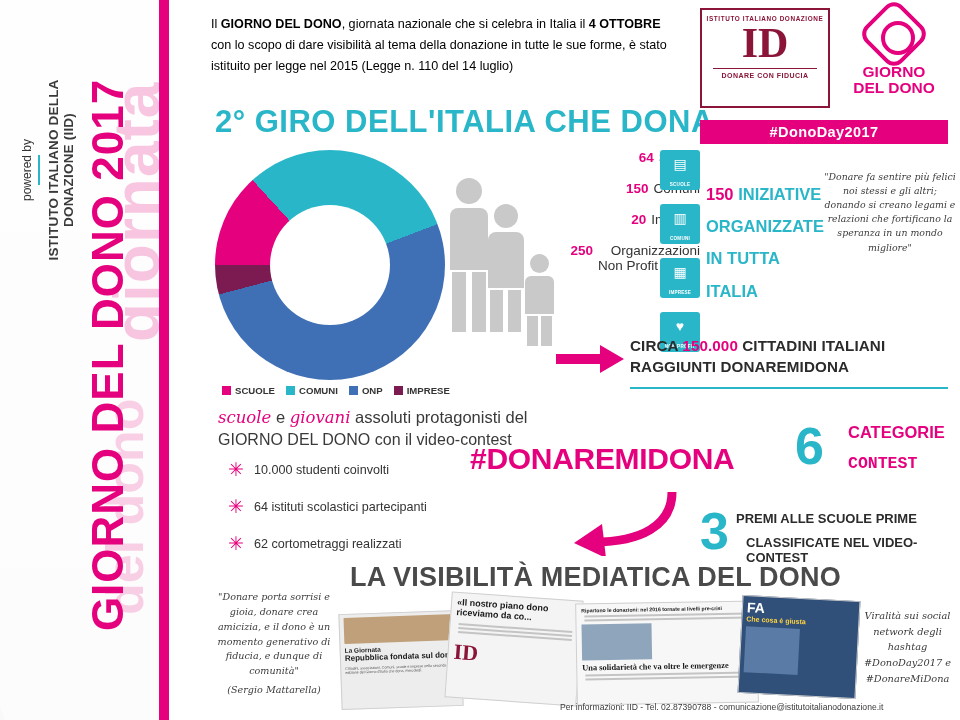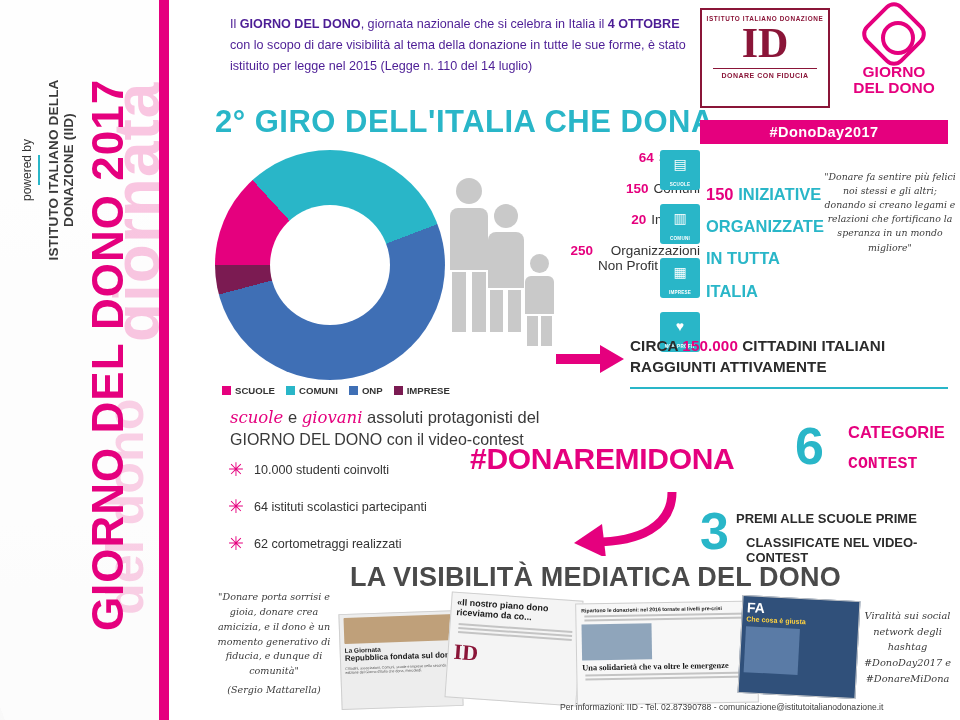--- a/index.html
+++ b/index.html
@@ -44,21 +44,21 @@
     position:absolute;left:20px;top:300px;width:260px;
     transform:rotate(-90deg);transform-origin:left top;
     text-align:center;
   }
   .powered .p1{font-size:12px;color:#333;margin-bottom:4px;}
   .powered .rule{width:30px;height:2px;background:#29b6c8;margin:4px auto 6px;}
   .powered .p2{font-size:13.5px;color:#3a3a3a;font-weight:bold;letter-spacing:.2px;}
   .pinkbar{position:absolute;left:159px;top:0;width:10px;height:720px;background:#e5007e;}
 
   
-  .intro{position:absolute;left:230px;top:14px;width:470px;font-size:12.6px;line-height:1.65;color:#4c1d95;}
+  .intro{position:absolute;left:211px;top:14px;width:470px;font-size:12.6px;line-height:1.65;color:#000000;}
   .intro b{font-weight:bold;}
 
   .maintitle{position:absolute;left:215px;top:104px;font-size:31px;font-weight:bold;color:#29b6c8;letter-spacing:.5px;}
 
   
   .logobox{position:absolute;left:700px;top:8px;width:248px;height:110px;}
   .logo-id{position:absolute;left:0;top:0;width:130px;height:100px;border:2px solid #8a1538;box-sizing:border-box;text-align:center;}
   .logo-id .t{font-size:6.4px;color:#8a1538;letter-spacing:.6px;margin-top:5px;font-weight:bold;}
   .logo-id .id{font-size:42px;font-weight:bold;color:#8a1538;line-height:.95;margin-top:2px;font-family:"Liberation Serif",serif;}
   .logo-id .hr{width:104px;height:1px;background:#8a1538;margin:4px auto 3px;}
@@ -102,21 +102,21 @@
         font-size:9.4px;line-height:1.5;color:#3b3b3b;text-align:center;}
 
   
   .arrow1{position:absolute;left:556px;top:342px;width:70px;height:34px;}
   .circa{position:absolute;left:630px;top:336px;width:320px;}
   .circa .line{font-size:15.2px;font-weight:bold;color:#2b2b2b;letter-spacing:.1px;line-height:1.35;}
   .circa .n{color:#e5007e;}
   .circa .hr{margin-top:10px;width:318px;height:2px;background:#29b6c8;}
 
   
-  .scg{position:absolute;left:230px;top:406px;width:330px;font-size:16.5px;color:#3a3a3a;line-height:1.35;}
+  .scg{position:absolute;left:218px;top:406px;width:330px;font-size:16.5px;color:#3a3a3a;line-height:1.35;}
   .scg .pink{color:#e5007e;font-style:italic;font-family:"DejaVu Serif",serif;}
   .scg .l2{font-size:16px;}
 
   .bullets{position:absolute;left:228px;top:460px;width:300px;}
   .blrow{display:flex;align-items:center;gap:10px;margin-bottom:18px;font-size:12.6px;color:#333;}
   .star{color:#e5007e;font-size:19px;line-height:1;}
 
   
   .bighash{position:absolute;left:470px;top:442px;font-size:30px;font-weight:bold;color:#e5007e;letter-spacing:-.3px;}
   .arrow2{position:absolute;left:560px;top:486px;width:120px;height:70px;}
@@ -282,21 +282,21 @@
   </div>
 
   <svg class="arrow1" viewBox="0 0 70 34">
     <path d="M0 12 H44 V3 L68 17 L44 31 V22 H0 Z" fill="#e5007e"></path>
   </svg>
 
   <div class="circa">
     <div class="line">
       <span>CIRCA </span><span class="n">150.000</span><span> CITTADINI ITALIANI</span>
     </div>
-    <div class="line">RAGGIUNTI ATTIVAMENTE</div>
+    <div class="line">RAGGIUNTI DONAREMIDONA</div>
     <div class="hr"></div>
   </div>
 
   <div class="scg">
     <div><span class="pink">scuole</span><span> e </span><span class="pink">giovani</span><span> assoluti protagonisti del</span></div>
     <div class="l2">GIORNO DEL DONO con il video-contest</div>
   </div>
   <div class="bullets" id="bullets">
       <div class="blrow">
         <span class="star">✳</span>

